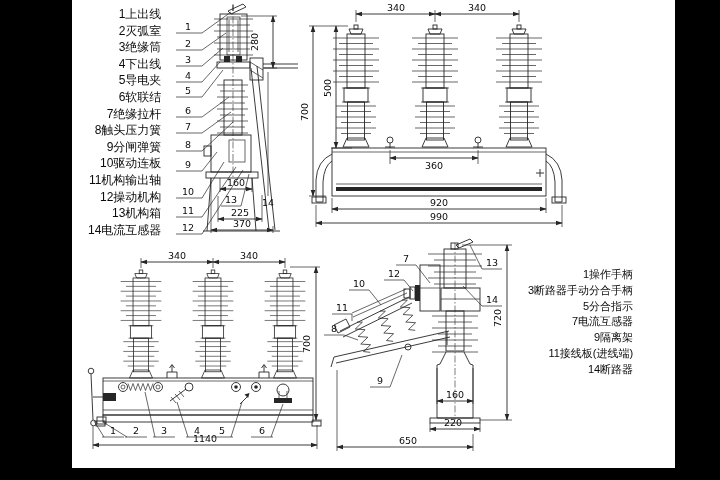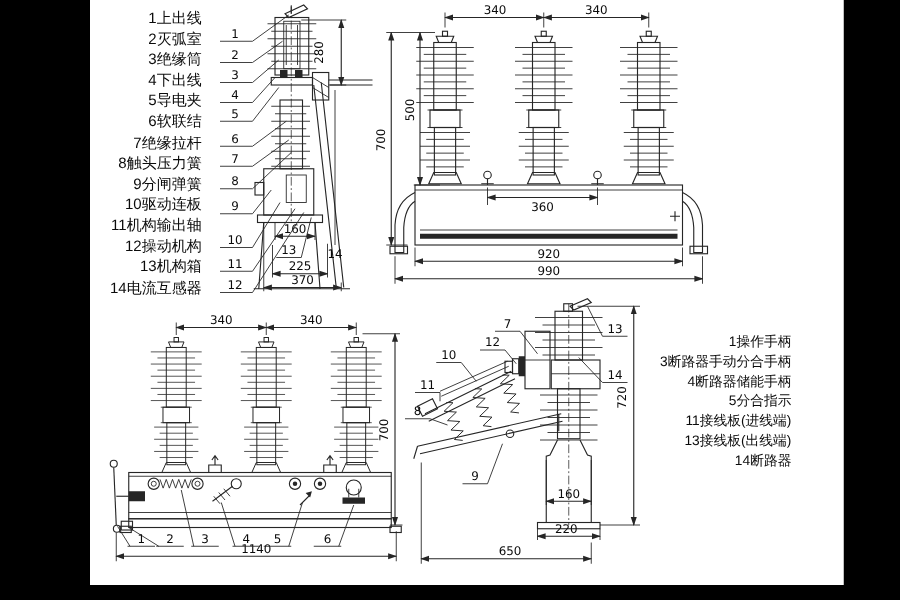--- a/index.html
+++ b/index.html
@@ -33,24 +33,24 @@
     <div>10驱动连板</div>
     <div>11机构输出轴</div>
     <div>12操动机构</div>
     <div>13机构箱</div>
     <div>14电流互感器</div>
   </div>
 
   <div id="legend2" class="legend">
     <div>1操作手柄</div>
     <div>3断路器手动分合手柄</div>
-    <div>4断路器储能手柄</div>
     <div>5分合指示</div>
+    <div>7电流互感器</div>
+    <div>9隔离架</div>
     <div>11接线板(进线端)</div>
-    <div>13接线板(出线端)</div>
     <div>14断路器</div>
   </div>
 
   <svg style="left:103px;top:0" width="135" height="245" viewBox="175 0 135 245">
     <defs>
       <marker id="a1" viewBox="0 0 10 10" refX="9" refY="5" markerWidth="8" markerHeight="8" orient="auto-start-reverse">
         <path d="M0 1.6 L10 5 L0 8.4 z" fill="#262626"></path>
       </marker>
     </defs>
     <g>

